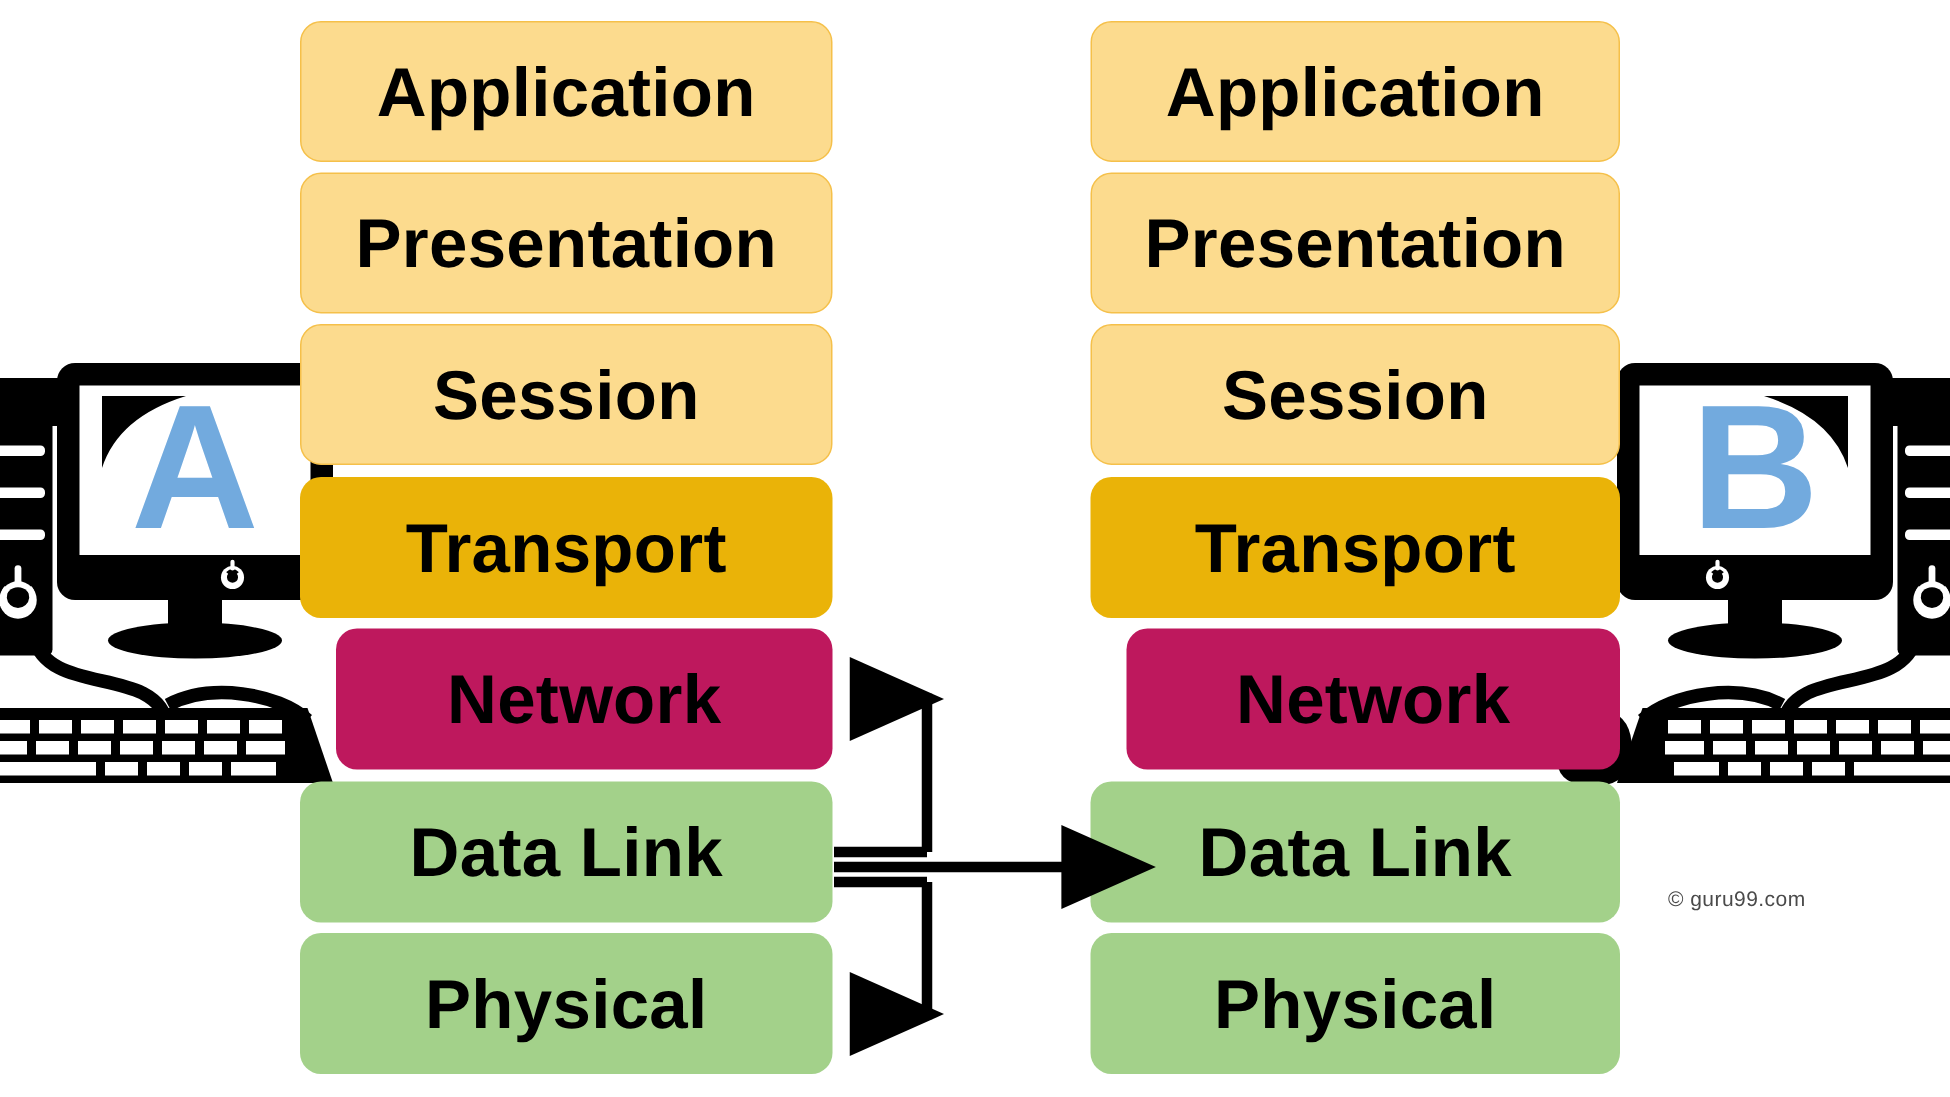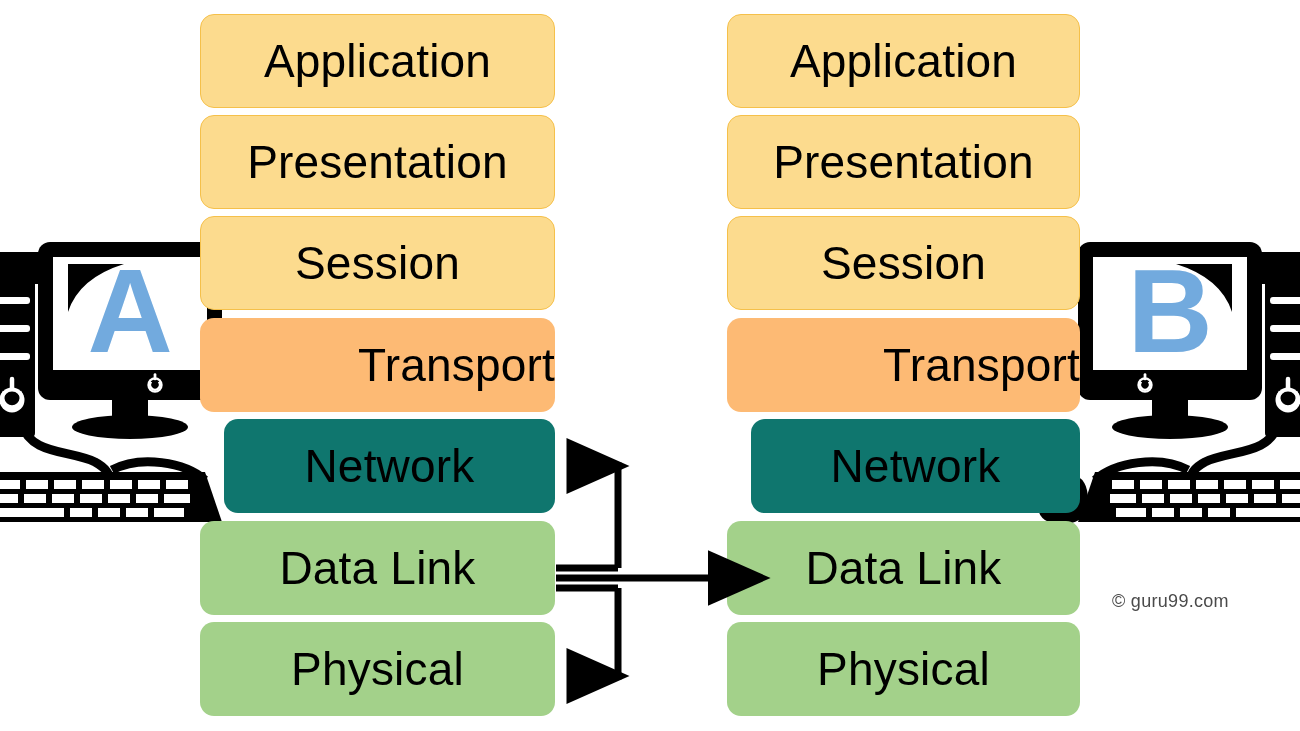--- a/index.html
+++ b/index.html
@@ -10,30 +10,30 @@
   .clipart{position:absolute;top:0;left:0;width:1300px;height:731px;pointer-events:none;}
 
   .stack{position:absolute;top:0;height:731px;}
   #stack-a{left:200px;width:355px;}
   #stack-b{left:727px;width:353px;}
 
   .layer{position:absolute;left:0;right:0;border-radius:14px;
          display:flex;align-items:center;justify-content:center;
          box-sizing:border-box;}
   .layer .label{font-size:46px;color:#000;line-height:1;white-space:nowrap;
-                font-weight:400;letter-spacing:0.2px;}
+                font-weight:700;letter-spacing:0.2px;}
 
   .c-yellow{background:#fcdb8e;border:1.5px solid #f5c04a;}
-  .c-peach {background:#fdba74;justify-content:flex-end;}
-  .c-blue  {background:#0f766e;margin-left:24px;}
+  .c-peach {background:#eab308;}
+  .c-blue  {background:#be185d;margin-left:24px;}
   .c-green {background:#a3d18a;align-items:center;}
 
   #arrows{position:absolute;top:0;left:0;width:1300px;height:731px;}
 
-  #watermark{position:absolute;left:1112px;top:591px;font-size:18px;color:#4a4a4a;
+  #watermark{position:absolute;left:1112px;top:591px;font-size:14px;color:#4a4a4a;
              white-space:nowrap;letter-spacing:0.3px;}
 
   .mono-letter{font-family:"Liberation Sans","DejaVu Sans",sans-serif;
                font-size:118px;font-weight:700;fill:#72aade;}
 </style>
 </head>
 <body>
 
 <div id="canvas">
 

